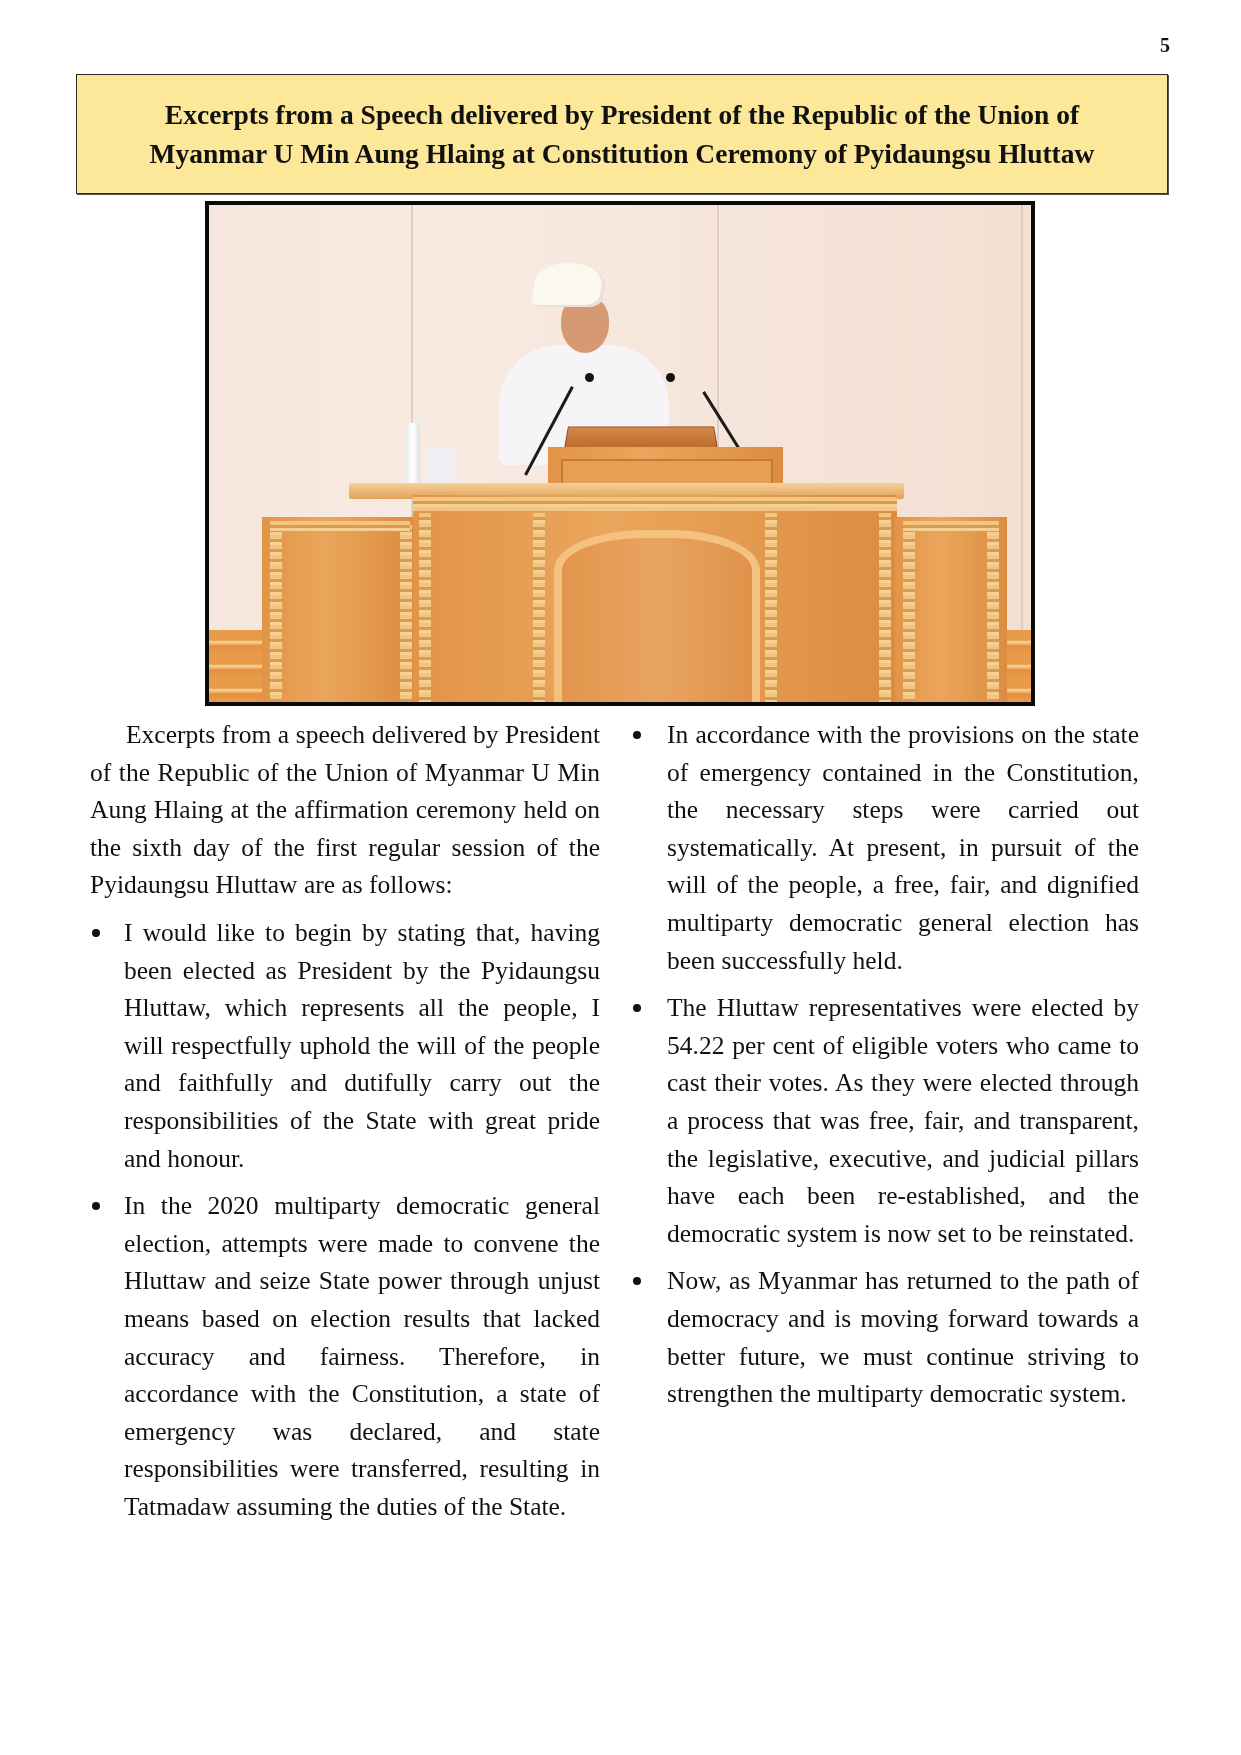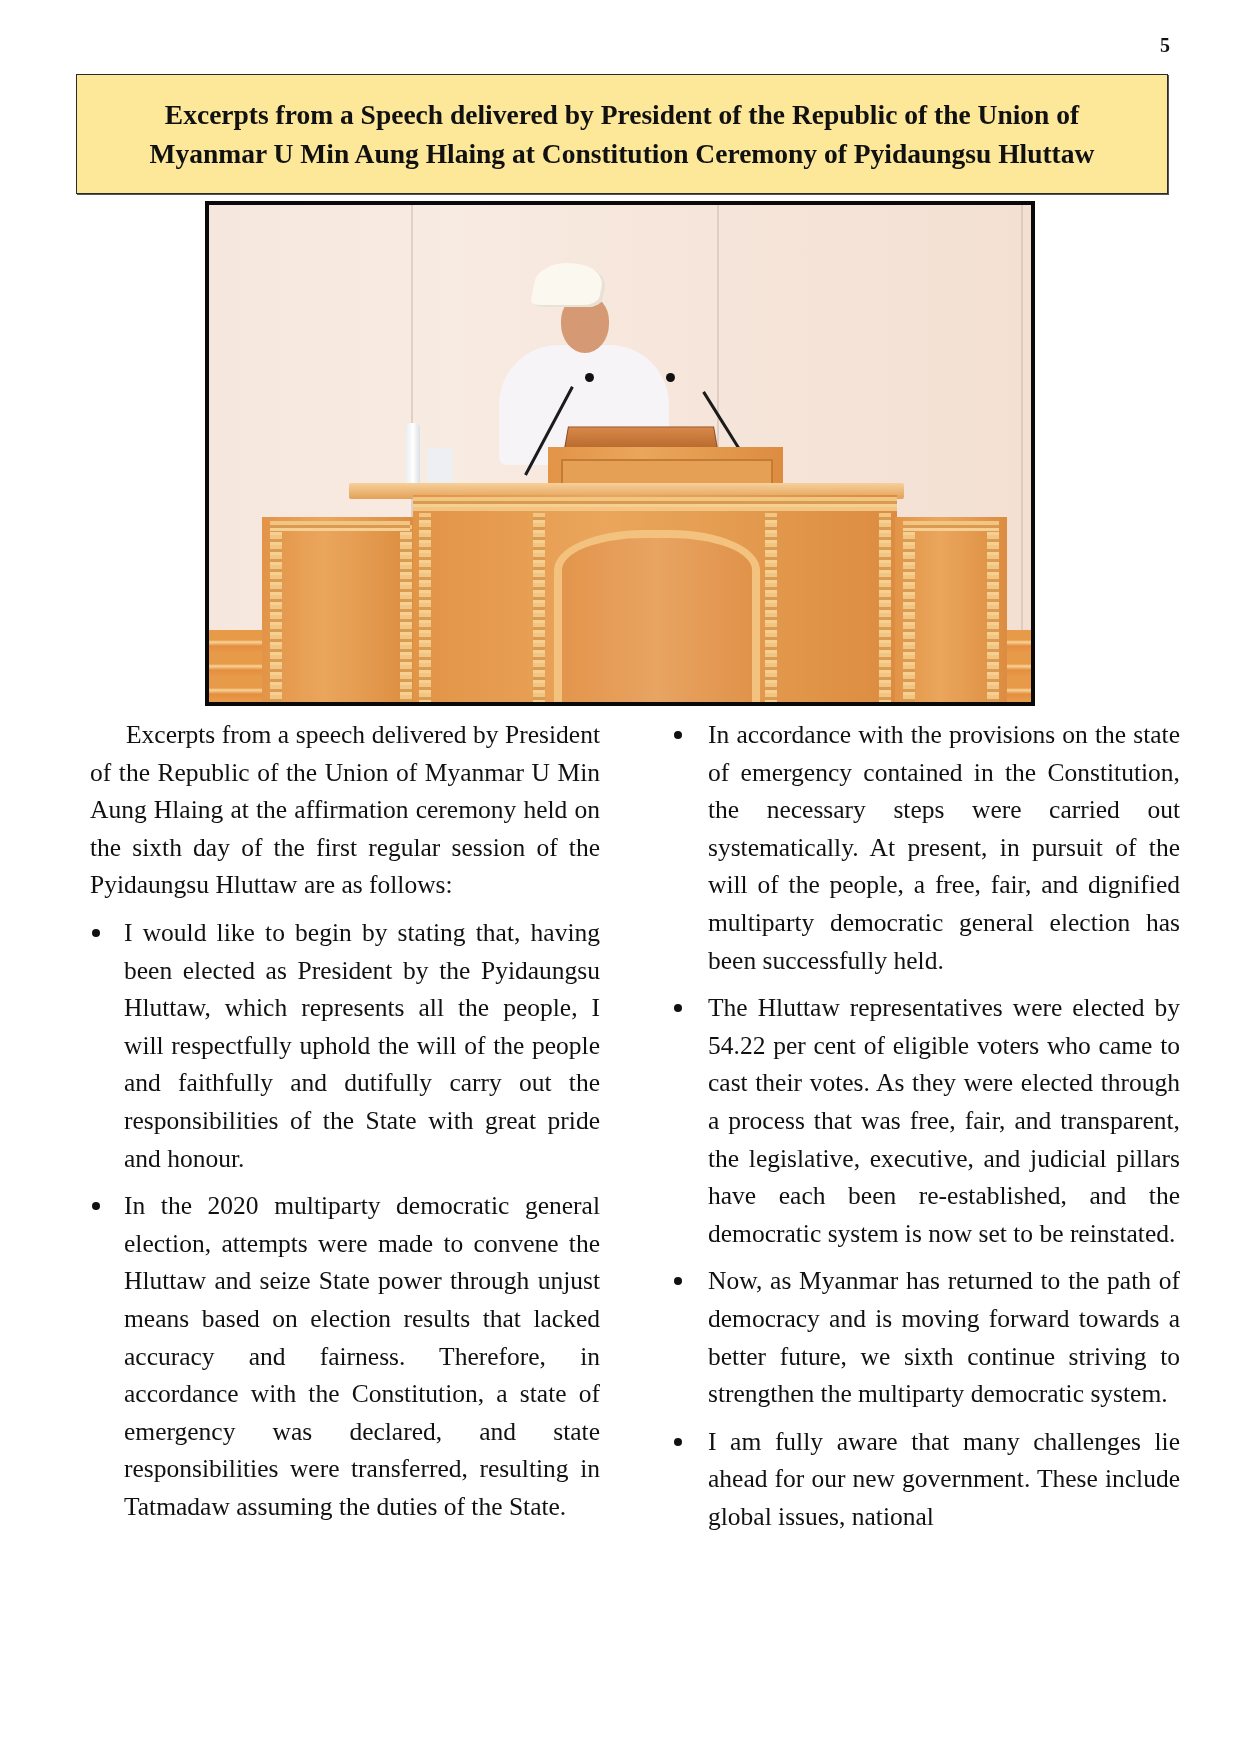--- a/index.html
+++ b/index.html
@@ -53,21 +53,21 @@
     .photo .gaung-baung { left: 325px; top: 58px; width: 72px; height: 44px; background: #fbf8f0; border-radius: 40% 60% 20% 20%; transform: skewX(-12deg); box-shadow: inset -4px -2px 0 #e8e2d6; }
     .photo .mic { width: 3px; background: #1b1b1b; transform-origin: bottom center; }
     .photo .mic-head { width: 9px; height: 9px; background: #111; border-radius: 50%; }
     .photo .bottle { left: 197px; top: 218px; width: 14px; height: 62px; background: linear-gradient(90deg, #e9eef0, #ffffff, #d9e0e4); border-radius: 5px 5px 2px 2px; }
     .photo .glass { left: 218px; top: 243px; width: 26px; height: 36px; background: rgba(235,240,245,0.85); border-radius: 3px; }
     .col {
       position: absolute; top: 716px; font-size: 25.5px; line-height: 37.6px; text-align: justify;
       hyphens: none;
     }
     .col-left { left: 90px; width: 510px; }
-    .col-right { left: 675px; width: 505px; }
+    .col-right { left: 634px; width: 505px; }
     .intro { text-indent: 36px; margin: 0 0 10px 0; }
     ul.bullets { list-style: none; margin: 0; padding: 0; }
     ul.bullets li { position: relative; padding-left: 34px; margin: 0 0 10px 0; }
     ul.bullets li .dot {
       position: absolute; left: 2px; top: 15px; width: 8px; height: 8px; border-radius: 50%; background: #111;
     }
     .col-right ul.bullets li { padding-left: 33px; }
     .col-right ul.bullets li .dot { left: -1px; }
   </style>
 </head>
@@ -144,20 +144,16 @@
     <li>
       <span class="dot"></span>
       <span>In accordance with the provisions on the state of emergency contained in the Constitution, the necessary steps were carried out systematically. At present, in pursuit of the will of the people, a free, fair, and dignified multiparty democratic general election has been successfully held.</span>
     </li>
     <li>
       <span class="dot"></span>
       <span>The Hluttaw representatives were elected by 54.22 per cent of eligible voters who came to cast their votes. As they were elected through a process that was free, fair, and transparent, the legislative, executive, and judicial pillars have each been re-established, and the democratic system is now set to be reinstated.</span>
     </li>
     <li>
       <span class="dot"></span>
-      <span>Now, as Myanmar has returned to the path of democracy and is moving forward towards a better future, we sixth continue striving to strengthen the multiparty democratic system.</span>
-    </li>
-    <li>
-      <span class="dot"></span>
-      <span>I am fully aware that many challenges lie ahead for our new government. These include global issues, national</span>
+      <span>Now, as Myanmar has returned to the path of democracy and is moving forward towards a better future, we must continue striving to strengthen the multiparty democratic system.</span>
     </li>
   </ul>
 </div>
 
 </body></html>

